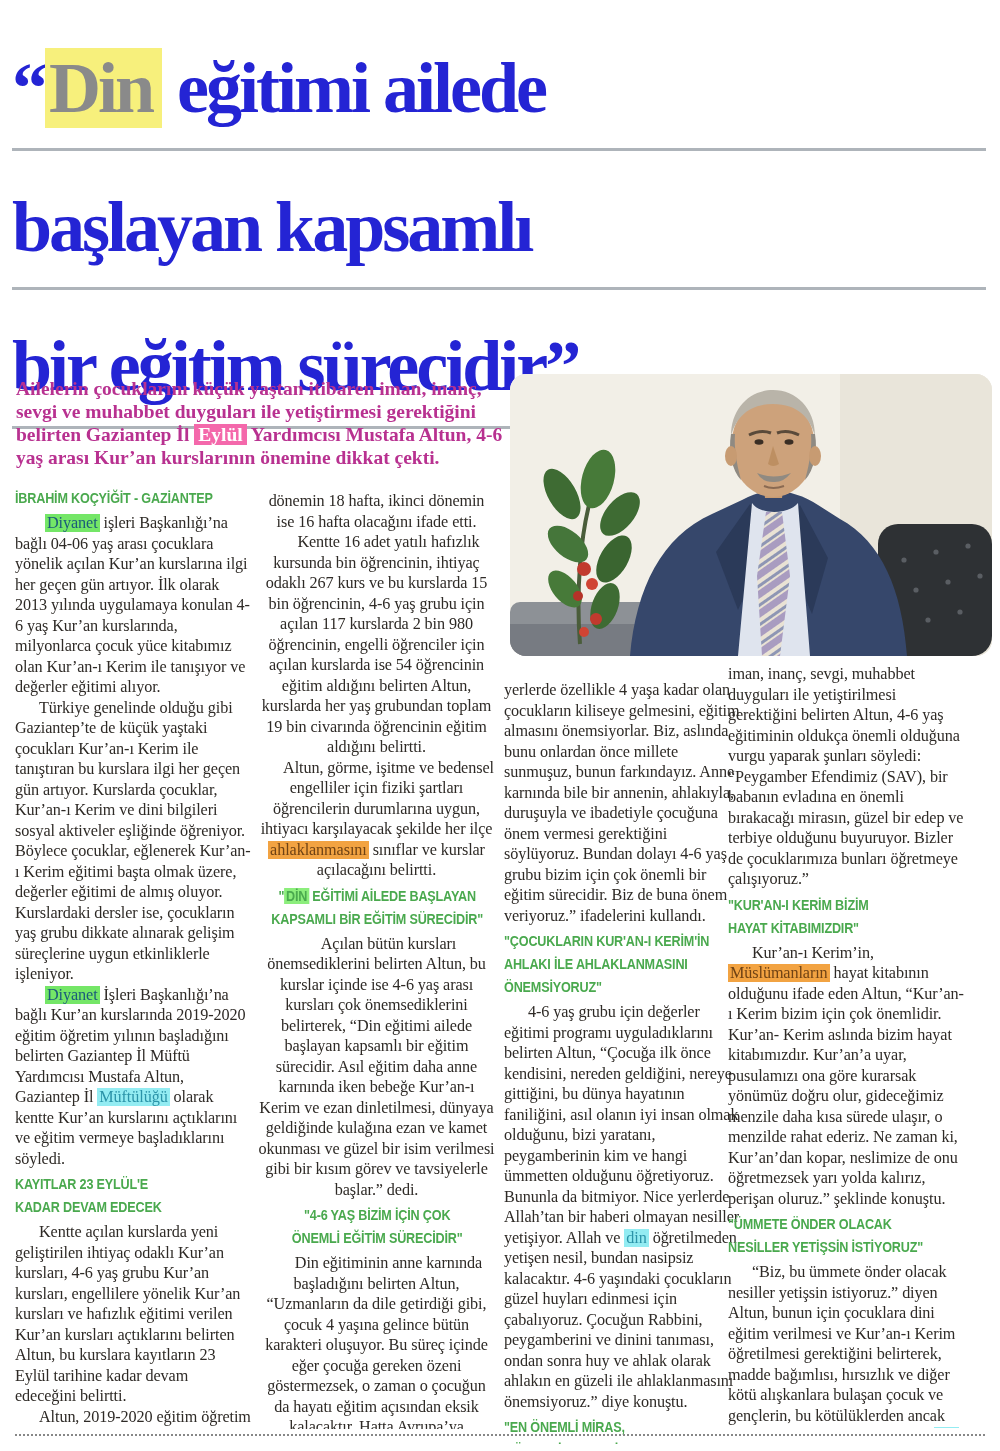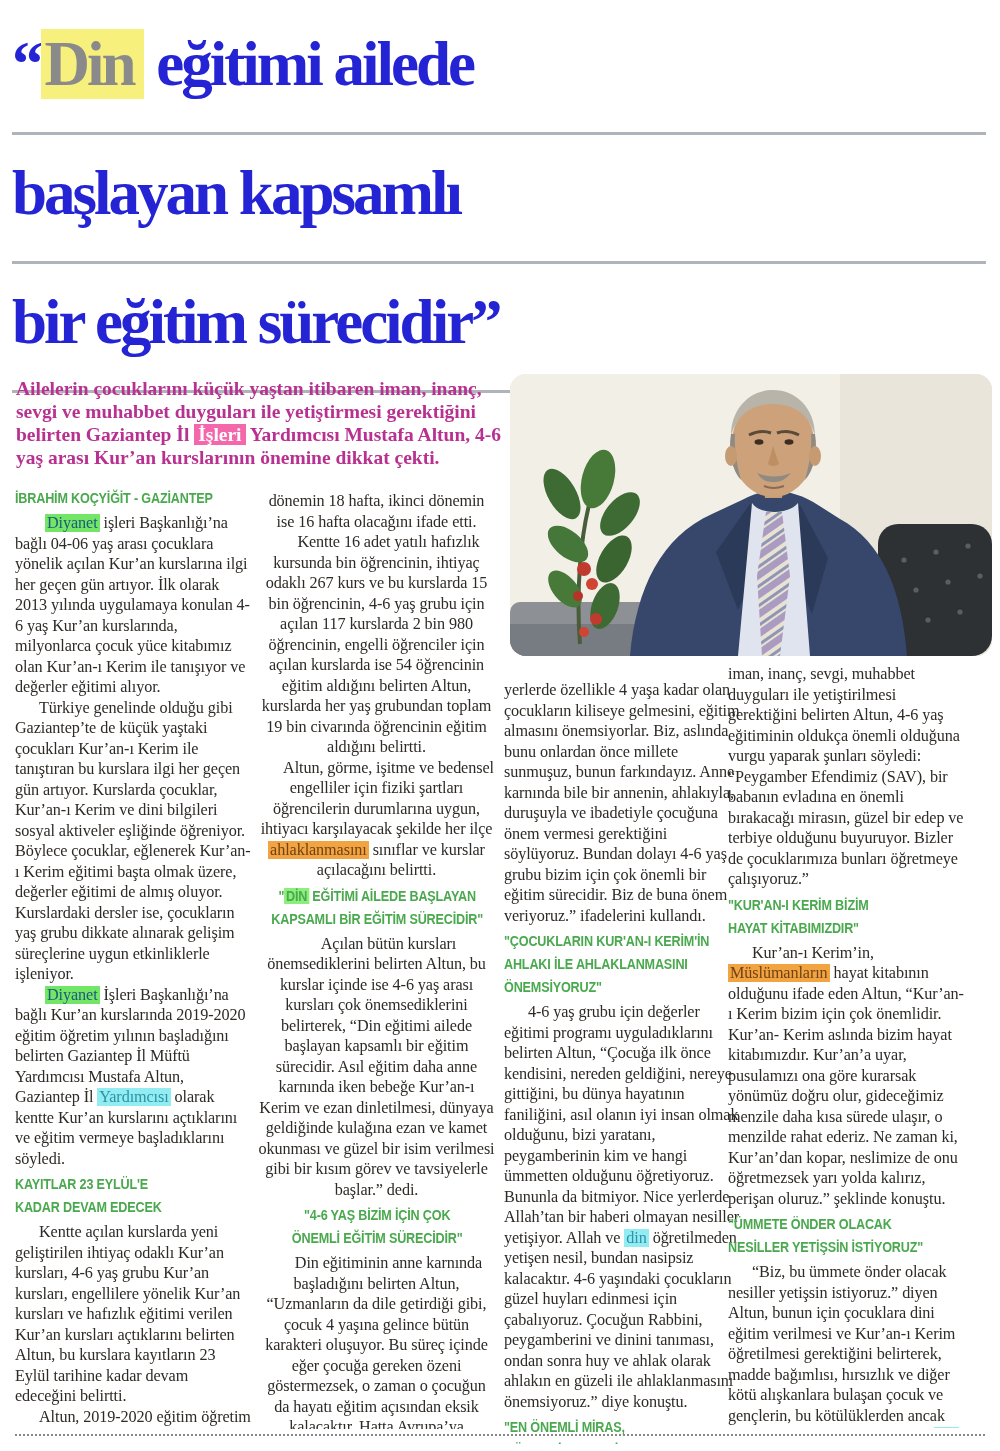--- a/index.html
+++ b/index.html
@@ -9,23 +9,23 @@
     --heading-highlight-bg:#8cee7c;
     --cyan-highlight-bg:#93ecf2; --cyan-highlight-text:#2b93a8;
     --orange-highlight-bg:#f2a342; --orange-highlight-text:#6f4214;
     --body-ink:#2e2a26;
   }
   html,body{margin:0;padding:0;background:#fff;}
   .page{position:relative;width:1000px;height:1451px;background:#ffffff;overflow:hidden;
         font-family:"Liberation Serif",serif;}
   
   .headline{position:absolute;left:12px;right:14px;top:12px;}
-  .hl-line{border-bottom:3px solid #aeb4ba;padding-bottom:16px;margin-bottom:6px;
-           font-weight:bold;font-size:63px;line-height:104px;letter-spacing:-3px;
-           color:var(--headline-blue);white-space:nowrap;}
+  .hl-line{border-bottom:3px solid #aeb4ba;padding-bottom:8px;margin-bottom:6px;
+           font-weight:bold;font-size:72px;line-height:104px;letter-spacing:-3px;
+           color:var(--headline-blue);white-space:nowrap;margin-top:24px;}
   .hl-din{color:var(--din-gray);background:var(--yellow-highlight);padding:0 10px 0 4px;}
   
   .standfirst{position:absolute;left:16px;top:377px;width:498px;
               font-weight:bold;font-size:19.5px;line-height:23px;
               color:var(--standfirst-magenta);}
   .standfirst .hl-pink{background:var(--pink-highlight-bg);color:#fff;padding:0 4px;}
   
   .photo{position:absolute;left:510px;top:374px;width:482px;height:282px;
          border-radius:16px;overflow:hidden;background:#efece4;}
   .photo svg{display:block;}
@@ -56,21 +56,21 @@
 <body>
 
 <div class="page">
 
   <div class="headline">
     <div class="hl-line"><span>“</span><span class="hl-din">Din</span><span> eğitimi ailede</span></div>
     <div class="hl-line">başlayan kapsamlı</div>
     <div class="hl-line">bir eğitim sürecidir”</div>
   </div>
 
-  <div class="standfirst"><span>Ailelerin çocuklarını küçük yaştan itibaren iman, inanç, sevgi ve muhabbet duyguları ile yetiştirmesi gerektiğini belirten Gaziantep İl </span><span class="hl hl-pink">İşleri</span><span> Yardımcısı Mustafa Altun, 4-6 yaş arası Kur’an kurslarının önemine dikkat çekti.</span></div>
+  <div class="standfirst"><span>Ailelerin çocuklarını küçük yaştan itibaren iman, inanç, sevgi ve muhabbet duyguları ile yetiştirmesi gerektiğini belirten Gaziantep İl </span><span class="hl hl-pink">Eylül</span><span> Yardımcısı Mustafa Altun, 4-6 yaş arası Kur’an kurslarının önemine dikkat çekti.</span></div>
 
   <div class="photo">
     <svg width="482" height="282" viewBox="0 0 482 282" xmlns="http://www.w3.org/2000/svg">
       <defs>
         <pattern id="tiestripe" width="16" height="16" patternUnits="userSpaceOnUse" patternTransform="rotate(55 0 0)">
           <rect width="16" height="16" fill="#e9e2d4"></rect>
           <rect width="7" height="16" fill="#a99cc0"></rect>
           <rect x="11" width="3" height="16" fill="#8e96b4"></rect>
         </pattern>
       </defs>
@@ -130,21 +130,21 @@
         <path d="M247,99 Q263,106 281,99 Q273,109 263,108 Q252,108 247,99 Z" fill="#8f8a82"></path>
         <path d="M254,112 Q263,116 274,112" stroke="#8a6a52" stroke-width="2" fill="none"></path>
       </g>
     </svg>
   </div>
 
   <div class="col col1">
       <p class="byline"><span>İBRAHİM KOÇYİĞİT - GAZİANTEP</span></p>
       <p class="para"><span class="hl hl-green">Diyanet</span><span> işleri Başkanlığı’na bağlı 04-06 yaş arası çocuklara yönelik açılan Kur’an kurslarına ilgi her geçen gün artıyor. İlk olarak 2013 yılında uygulamaya konulan 4-6 yaş Kur’an kurslarında, milyonlarca çocuk yüce kitabımız olan Kur’an-ı Kerim ile tanışıyor ve değerler eğitimi alıyor.</span></p>
       <p class="para"><span>Türkiye genelinde olduğu gibi Gaziantep’te de küçük yaştaki çocukları Kur’an-ı Kerim ile tanıştıran bu kurslara ilgi her geçen gün artıyor. Kurslarda çocuklar, Kur’an-ı Kerim ve dini bilgileri sosyal aktiveler eşliğinde öğreniyor. Böylece çocuklar, eğlenerek Kur’an-ı Kerim eğitimi başta olmak üzere, değerler eğitimi de almış oluyor. Kurslardaki dersler ise, çocukların yaş grubu dikkate alınarak gelişim süreçlerine uygun etkinliklerle işleniyor.</span></p>
-      <p class="para"><span class="hl hl-green">Diyanet</span><span> İşleri Başkanlığı’na bağlı Kur’an kurslarında 2019-2020 eğitim öğretim yılının başladığını belirten Gaziantep İl Müftü Yardımcısı Mustafa Altun, Gaziantep İl </span><span class="hl hl-cyan">Yardımcısı</span><span> olarak kentte Kur’an kurslarını açtıklarını ve eğitim vermeye başladıklarını söyledi.</span></p>
+      <p class="para"><span class="hl hl-green">Diyanet</span><span> İşleri Başkanlığı’na bağlı Kur’an kurslarında 2019-2020 eğitim öğretim yılının başladığını belirten Gaziantep İl Müftü Yardımcısı Mustafa Altun, Gaziantep İl </span><span class="hl hl-cyan">Müftülüğü</span><span> olarak kentte Kur’an kurslarını açtıklarını ve eğitim vermeye başladıklarını söyledi.</span></p>
       <p class="heading"><span>KAYITLAR 23 EYLÜL'E
 KADAR DEVAM EDECEK</span></p>
       <p class="para"><span>Kentte açılan kurslarda yeni geliştirilen ihtiyaç odaklı Kur’an kursları, 4-6 yaş grubu Kur’an kursları, engellilere yönelik Kur’an kursları ve hafızlık eğitimi verilen Kur’an kursları açtıklarını belirten Altun,  bu kurslara kayıtların 23 Eylül tarihine kadar devam edeceğini belirtti.</span></p>
       <p class="para"><span>Altun, 2019-2020 eğitim öğretim yılı kapsamında Kur’an kurslarındaki eğitimlerin iki dönem şeklinde uygulanacağını belirterek, birinci</span></p>
     </div>
   <div class="col col2">
       <p class="para no-indent"><span>dönemin 18 hafta, ikinci dönemin ise 16 hafta olacağını ifade etti.</span></p>
       <p class="para"><span>Kentte 16 adet yatılı hafızlık kursunda bin öğrencinin, ihtiyaç odaklı 267 kurs ve bu kurslarda 15 bin öğrencinin, 4-6 yaş grubu için açılan 117 kurslarda 2 bin 980 öğrencinin, engelli öğrenciler için açılan kurslarda ise 54 öğrencinin eğitim aldığını belirten Altun, kurslarda her yaş grubundan toplam 19 bin civarında öğrencinin eğitim aldığını belirtti.</span></p>
       <p class="para"><span>Altun, görme, işitme ve bedensel engelliler için fiziki şartları öğrencilerin durumlarına uygun, ihtiyacı karşılayacak şekilde her ilçe </span><span class="hl hl-orange">ahlaklanmasını</span><span> sınıflar ve kurslar açılacağını belirtti.</span></p>
       <p class="heading"><span>"</span><span class="hl hl-greenhead">DİN</span><span> EĞİTİMİ AİLEDE BAŞLAYAN

